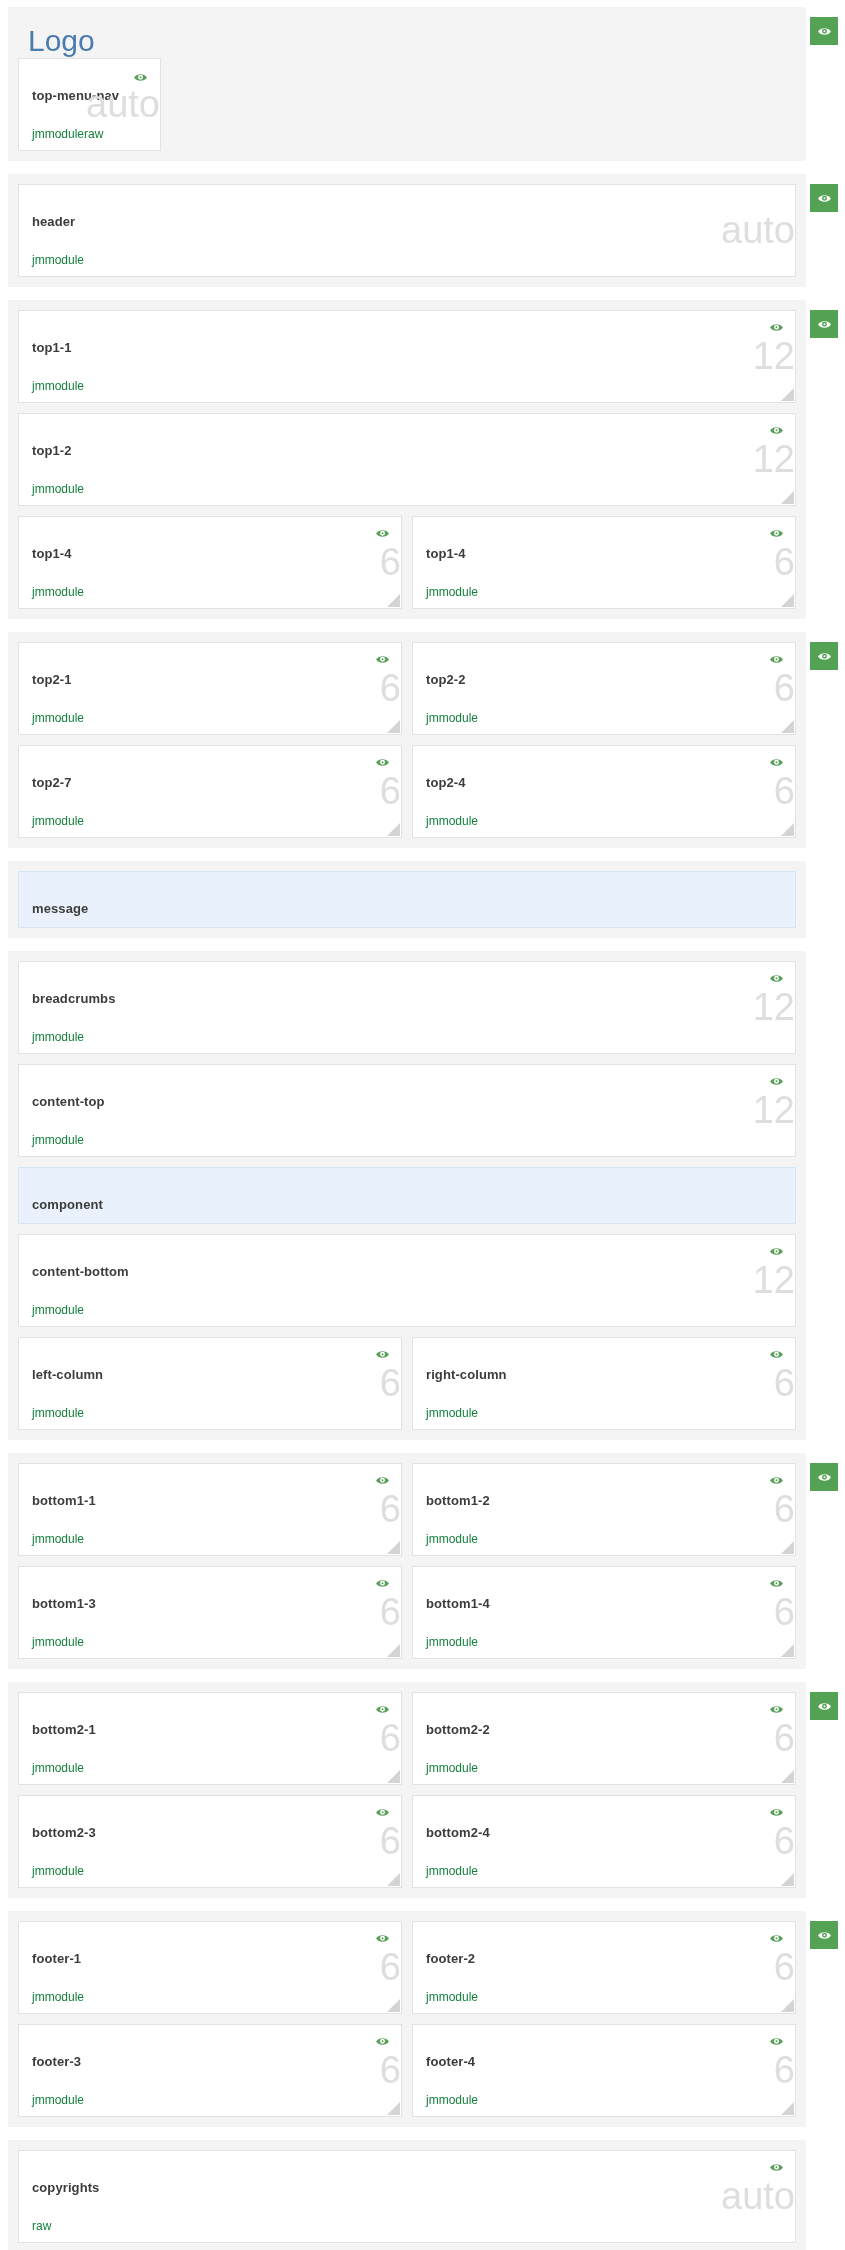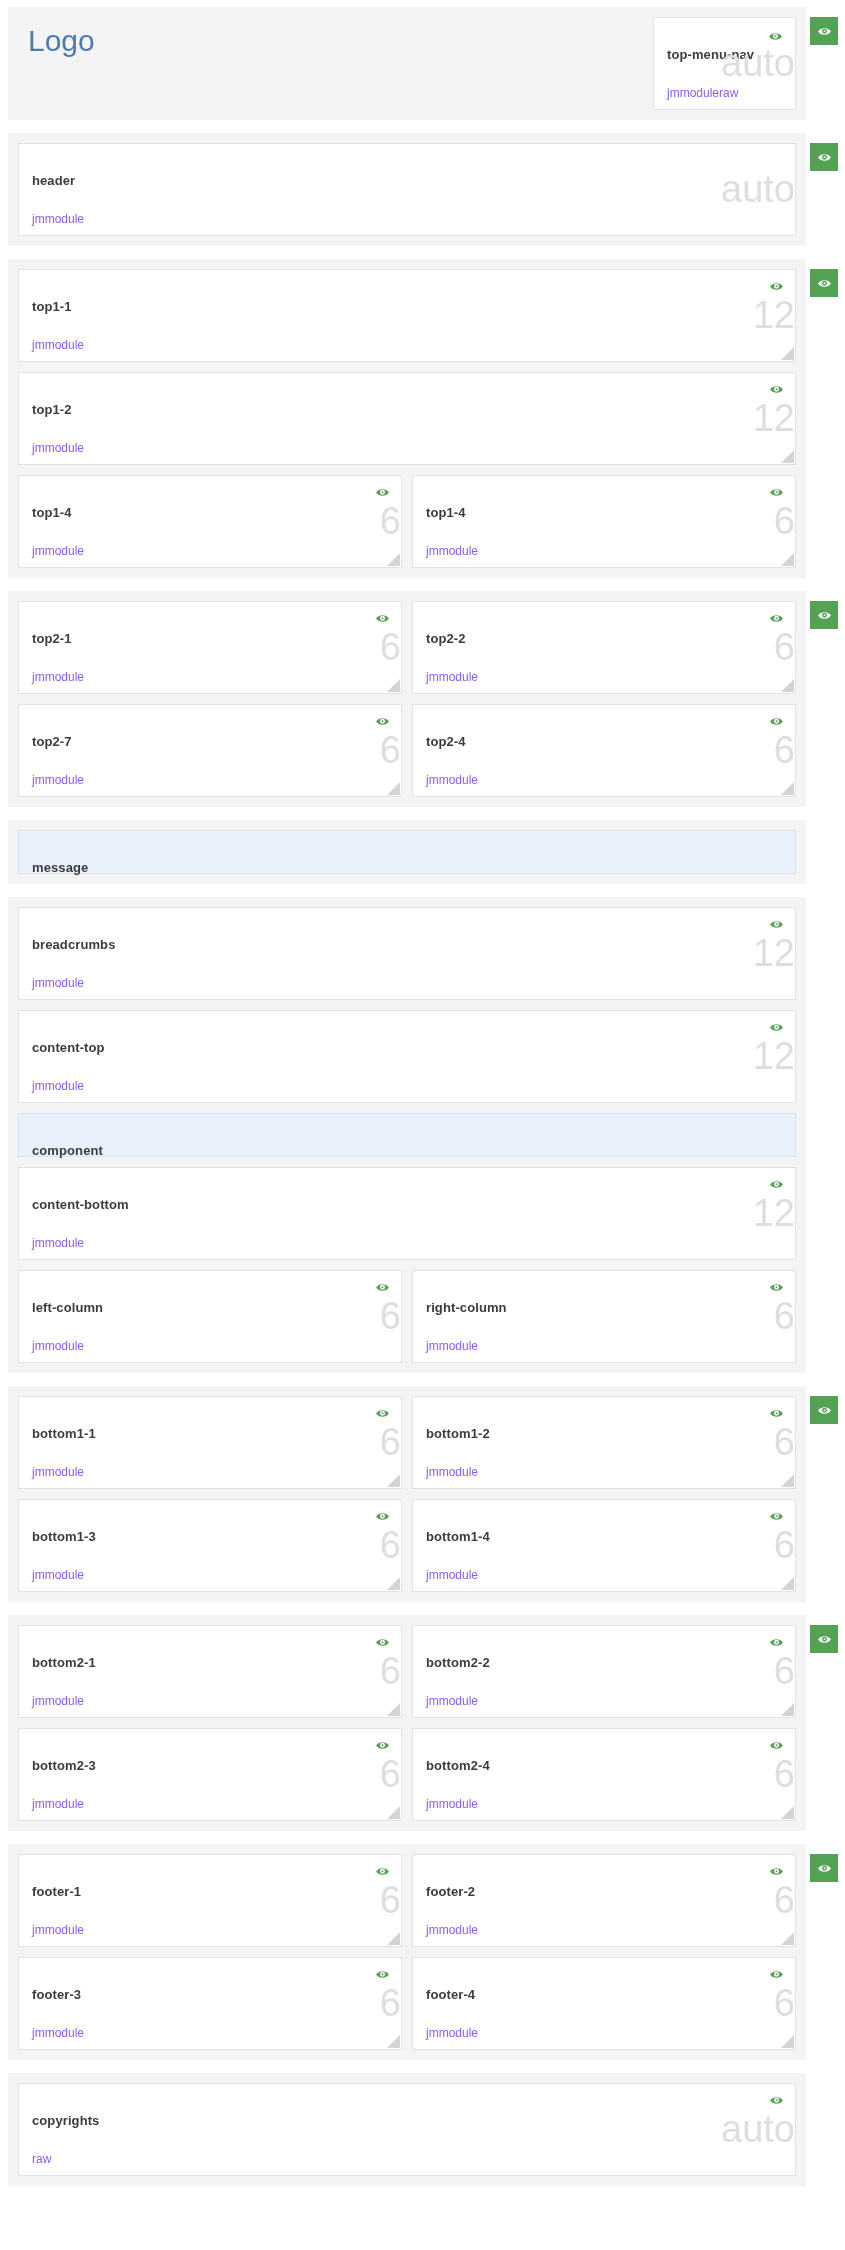--- a/index.html
+++ b/index.html
@@ -5,21 +5,21 @@
   * { box-sizing: border-box; }
   html, body { margin: 0; padding: 0; background: #fff; }
   body {
     width: 845px; height: 2250px;
     font-family: "Liberation Sans", sans-serif;
     color: #3c3c3c;
   }
   .page { padding: 7px 0 4px 8px; }
 
   .section-row { display: flex; align-items: flex-start; margin-bottom: 13px; }
-  .section { width: 798px; background: #f4f4f4; padding: 10px; }
+  .section { width: 798px; background: #f4f4f4; padding: 10px; flex-direction: column; }
   .section.has-logo { display: flex; align-items: flex-start; }
 
   .logo-text {
     flex: 1 1 auto;
     font-size: 30px; line-height: 34px;
     color: #4a7cb0;
     padding: 7px 0 0 10px;
   }
 
   .rows { flex: 1 1 auto; min-width: 0; }
@@ -29,40 +29,40 @@
 
   .mod {
     position: relative;
     flex: 1 1 0;
     height: 93px;
     background: #fff;
     border: 1px solid #e2e2e2;
   }
   .mod.narrow { flex: 0 0 143px; }
   .mod.info {
-    height: 44px;
+    height: 57px;
     background: #e9f2fc;
     border-color: #d6e5f3;
   }
 
   .mod-label {
     position: absolute; top: 13px; left: 13px;
     font-size: 13px; font-weight: bold; color: #3c3c3c;
     letter-spacing: 0.1px;
     margin-top: 16px;
   }
   .mod-size {
     position: absolute; top: 50%; left: 0; right: 0;
     transform: translateY(-52%);
     text-align: right;
     font-size: 38px; color: #dedede; line-height: 1;
   }
   .mod-type {
     position: absolute; bottom: 9px; left: 13px;
-    font-size: 12px; color: #8b5cf6;
+    font-size: 12px; color: #15803d;
   }
   .mod-eye {
     position: absolute; top: 11px; right: 11px;
     width: 15px; height: 11px; line-height: 0; cursor: pointer;
   }
   .mod.narrow .mod-eye { top: 13px; right: 12px; }
 
   .resize-handle {
     position: absolute; bottom: 1px; right: 1px;
     width: 0; height: 0;

